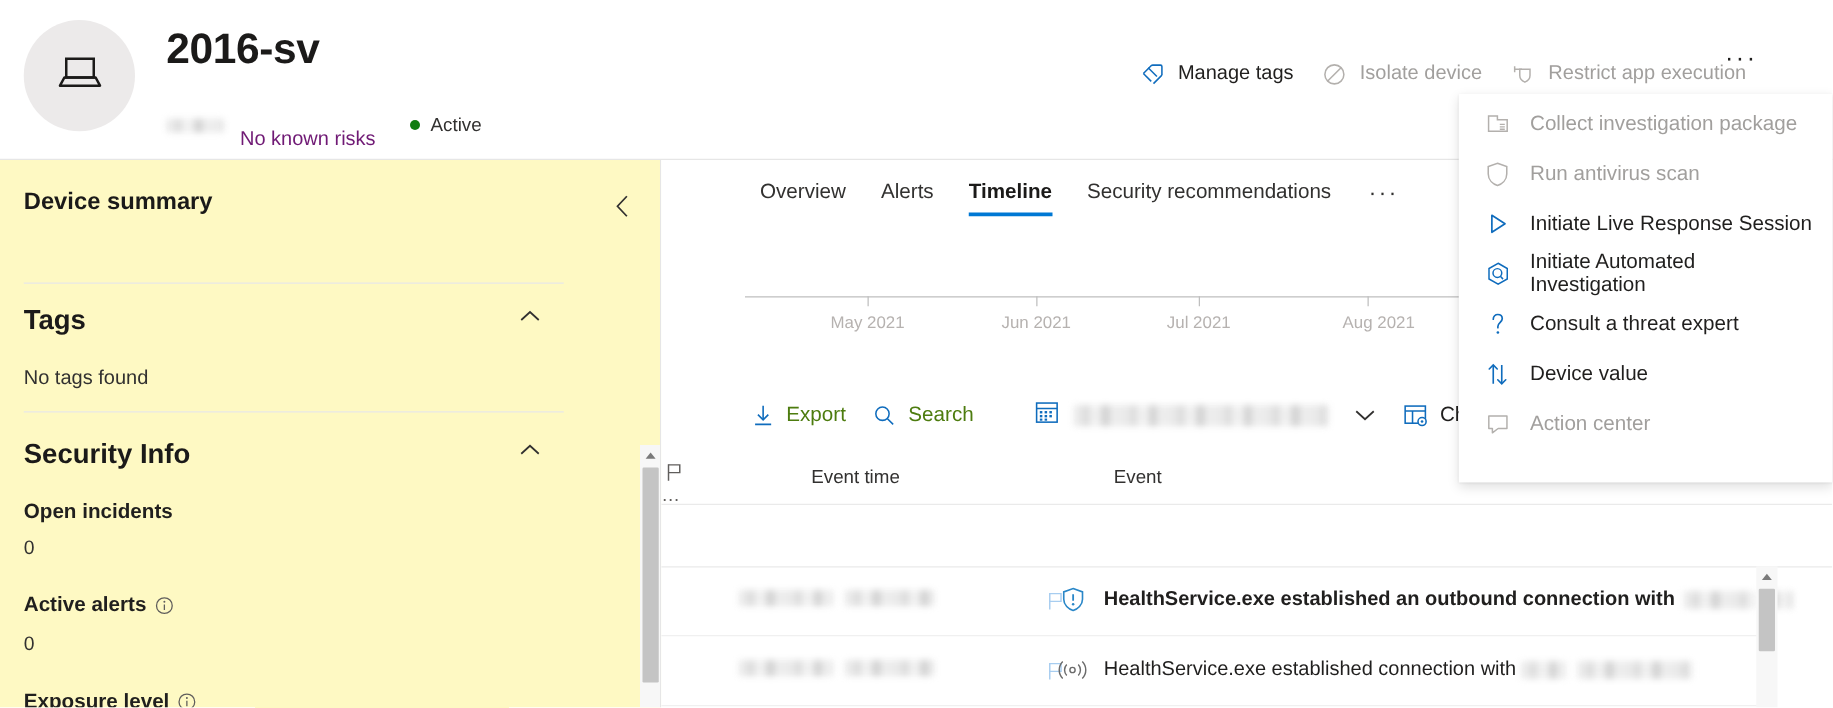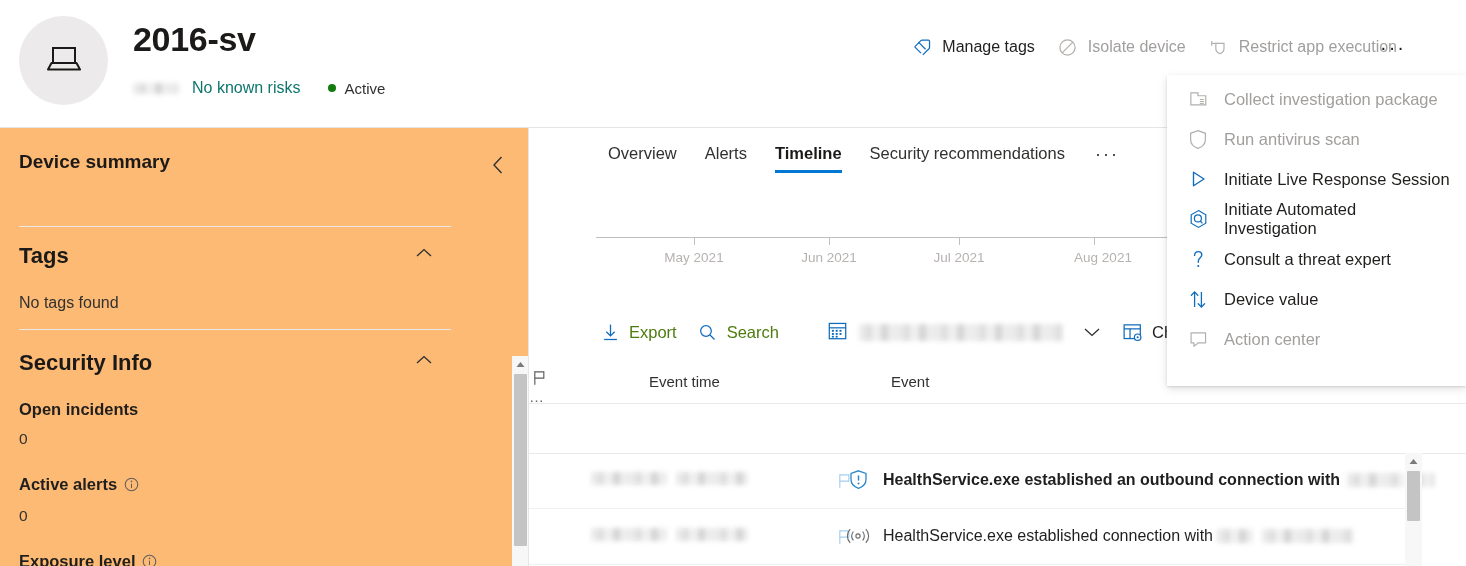--- a/index.html
+++ b/index.html
@@ -27,27 +27,27 @@
   #device-avatar{
     position:absolute;left:19px;top:16px;width:89px;height:89px;border-radius:50%;
     background:#eceaea;display:flex;align-items:center;justify-content:center;
   }
   #device-title{
     position:absolute;left:133px;top:20px;
     font-size:34px;font-weight:700;letter-spacing:-.3px;color:#1b1a19;
   }
   #header-sub{position:absolute;left:133px;top:79px;display:flex;align-items:center;}
   #risk-blur{width:46px;height:11px;}
-  #risk-label{margin-left:13px;font-size:16px;color:#0f766e;}
+  #risk-label{margin-left:13px;font-size:16px;color:#701a75;margin-top:24px;}
   #active-wrap{margin-left:28px;display:flex;align-items:center;text-align:right;}
   #active-dot{width:8px;height:8px;border-radius:50%;background:#107c10;display:inline-block;}
   #active-label{margin-left:8px;font-size:15px;color:#323130;}
 
   
-  #header-actions{position:absolute;right:58px;top:31px;display:flex;align-items:center;gap:0;}
+  #header-actions{position:absolute;right:58px;top:43px;display:flex;align-items:center;gap:0;}
   .hact{display:flex;align-items:center;height:32px;padding:0 11px;font-size:16px;white-space:nowrap;}
   .hact .ico{display:flex;align-items:center;justify-content:center;width:22px;height:22px;margin-right:9px;}
   .hact.enabled{color:#201f1e;cursor:pointer;}
   .hact.disabled{color:#a19f9d;cursor:default;}
   #ellipsis-btn{
     position:absolute;right:56px;top:31px;width:34px;height:32px;
     display:flex;align-items:center;justify-content:center;
     color:#201f1e;font-size:20px;letter-spacing:2px;cursor:pointer;
   }
   #header-divider{position:absolute;left:0;top:127px;width:1466px;height:1px;background:#e6e6e6;}
@@ -58,21 +58,21 @@
     background:#ffffff;
     box-shadow:0 3.2px 9px rgba(0,0,0,.13),0 .6px 2px rgba(0,0,0,.11);
     z-index:50;padding:4px 0 5px 0;box-sizing:border-box;
   }
   .menu-item{display:flex;align-items:center;height:40px;padding:0 14px 0 18px;font-size:16.5px;}
   .menu-item .mico{width:26px;height:22px;display:flex;align-items:center;justify-content:center;margin-right:13px;flex:0 0 26px;}
   .menu-item.enabled{color:#201f1e;cursor:pointer;}
   .menu-item.disabled{color:#a19f9d;cursor:default;}
 
   
-  #left-panel{position:absolute;left:0;top:128px;width:529px;height:438px;background:#fdba74;overflow:hidden;}
+  #left-panel{position:absolute;left:0;top:128px;width:529px;height:438px;background:#fef9c3;overflow:hidden;}
   #left-panel-border{position:absolute;left:528px;top:128px;width:1px;height:438px;background:#e6e6e6;}
   #summary-title{position:absolute;left:19px;top:23px;font-size:19px;font-weight:700;color:#1b1a19;}
   #collapse-btn{position:absolute;left:485px;top:24px;width:26px;height:26px;display:flex;align-items:center;justify-content:center;cursor:pointer;}
   .lp-divider{position:absolute;left:19px;width:432px;height:1px;background:#e8e8e8;}
   .sec-head{position:absolute;left:19px;font-size:22px;font-weight:700;color:#1b1a19;}
   .sec-chev{position:absolute;left:413px;width:22px;height:22px;display:flex;align-items:center;justify-content:center;cursor:pointer;}
   .lp-text{position:absolute;left:19px;font-size:16px;color:#323130;}
   .lp-label{position:absolute;left:19px;font-size:16.5px;font-weight:600;color:#201f1e;display:flex;align-items:center;}
   .lp-value{position:absolute;left:19px;font-size:15.5px;color:#323130;}
   .info-i{margin-left:7px;display:inline-flex;align-items:center;}

